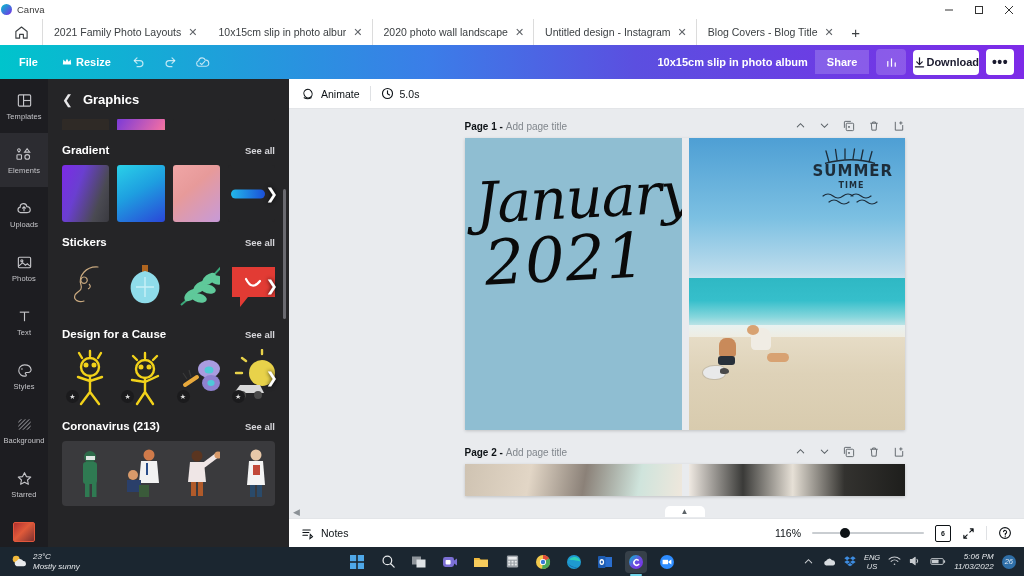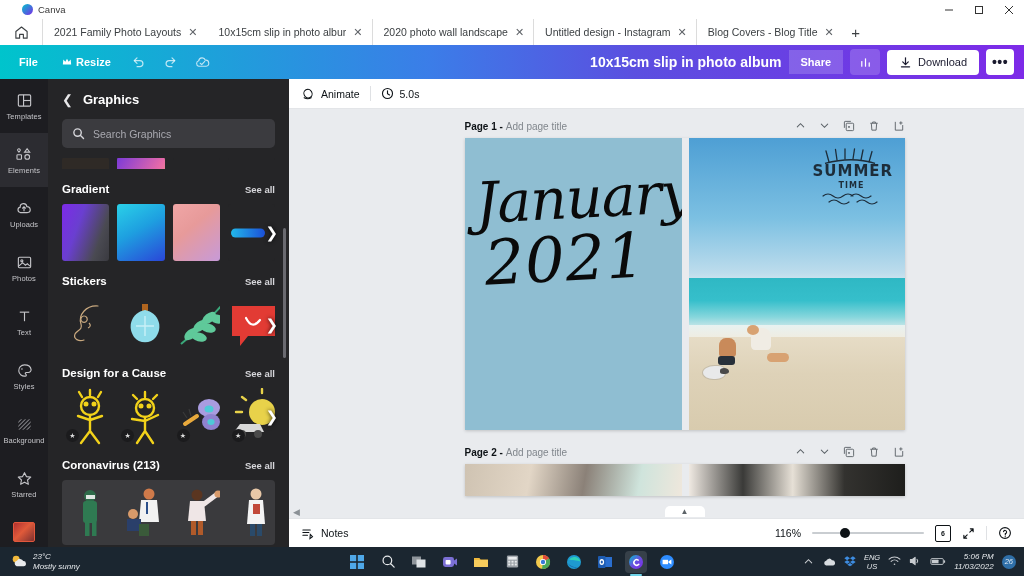--- a/index.html
+++ b/index.html
@@ -13,21 +13,21 @@
 
   
   .browser-top {
     position: absolute; left: 0; top: 0; width: 1024px; height: 45px;
     background: #ffffff;
   }
   .win-titlebar {
     position: absolute; left: 0; top: 0; width: 1024px; height: 19px;
     display: flex; align-items: center;
   }
-  .win-app-id { display: flex; align-items: center; gap: 5px; padding-left: 22px; }
+  .win-app-id { display: flex; align-items: center; gap: 5px; padding-left: 1px; }
   .canva-dot {
     width: 11px; height: 11px; border-radius: 50%;
     background: linear-gradient(135deg,#00c4cc 0%,#7d2ae8 100%);
   }
   .win-app-name { font-size: 9.5px; color: #3a3a3a; }
   .win-btns { margin-left: auto; display: flex; height: 19px; }
   .win-btn {
     width: 30px; height: 19px; display: flex; align-items: center; justify-content: center;
     color: #333; font-size: 10px; line-height: 1;
   }
@@ -61,32 +61,32 @@
   .tb-left { display: flex; align-items: center; gap: 2px; padding-left: 8px; }
   .tb-item {
     color: #fff; font-size: 11px; font-weight: bold;
     padding: 5px 11px; border-radius: 4px; display: flex; align-items: center; gap: 4px;
   }
   .tb-icon-btn {
     width: 30px; height: 26px; display: flex; align-items: center; justify-content: center;
     color: rgba(255,255,255,.72);
   }
   .tb-right { margin-left: auto; display: flex; align-items: center; gap: 7px; padding-right: 10px; }
-  .design-title { color: #fff; font-size: 14px; font-weight: bold; }
+  .design-title { color: #fff; font-size: 11px; font-weight: bold; }
   .tb-share {
     color: #fff; font-size: 11px; font-weight: bold;
     background: rgba(255,255,255,.18); border-radius: 0; padding: 6px 12px;
   }
   .tb-stats {
     background: rgba(255,255,255,.18); border-radius: 4px;
     width: 30px; height: 26px; display: flex; align-items: center; justify-content: center; color: #fff;
   }
   .tb-download {
-    background: #fff; color: #1a1a2e; font-size: 11px; font-weight: normal;
-    border-radius: 4px; padding: 6px 12px; display: flex; align-items: center; gap: 6px;
+    background: #fff; color: #1a1a2e; font-size: 11px; font-weight: bold;
+    border-radius: 4px; padding: 6px 0; display: flex; align-items: center; 
   }
   .tb-more {
     background: #fff; color: #1a1a2e; border-radius: 4px;
     width: 28px; height: 26px; display: flex; align-items: center; justify-content: center;
     font-size: 14px; font-weight: bold; letter-spacing: .5px;
   }
 
   
   .rail {
     position: absolute; left: 0; top: 79px; width: 48px; height: 468px;
@@ -501,29 +501,20 @@
       
     </div>
   </div>
 
   <div class="panel">
     <div class="panel-head">
       <span class="panel-back">❮</span>
       <span class="panel-title">Graphics</span>
     </div>
 
-    <div class="search-wrap">
-      <div class="search-box">
-        <svg width="13" height="13" viewBox="0 0 14 14" fill="none" stroke="#d5d5da" stroke-width="1.5">
-          <circle cx="6" cy="6" r="4"></circle>
-            <line x1="9.2" y1="9.2" x2="12.4" y2="12.4" stroke-linecap="round"></line>
-        </svg>
-        <span class="search-ph">Search Graphics</span>
-      </div>
-    </div>
 
     <div class="panel-scroll">
       <div class="panel-vscroll"></div>
 
       <div class="row" style="height:12px;overflow:hidden;margin-top:-1px;">
         <div class="cell" style="background:#2f2a26;"></div>
         <div class="cell" style="background:linear-gradient(120deg,#7a3ad8,#e86aa8 60%,#f0c060);"></div>
         <div class="cell" style="background:#252527;"></div>
         <div class="cell" style="background:#252527;"></div>
       </div>

